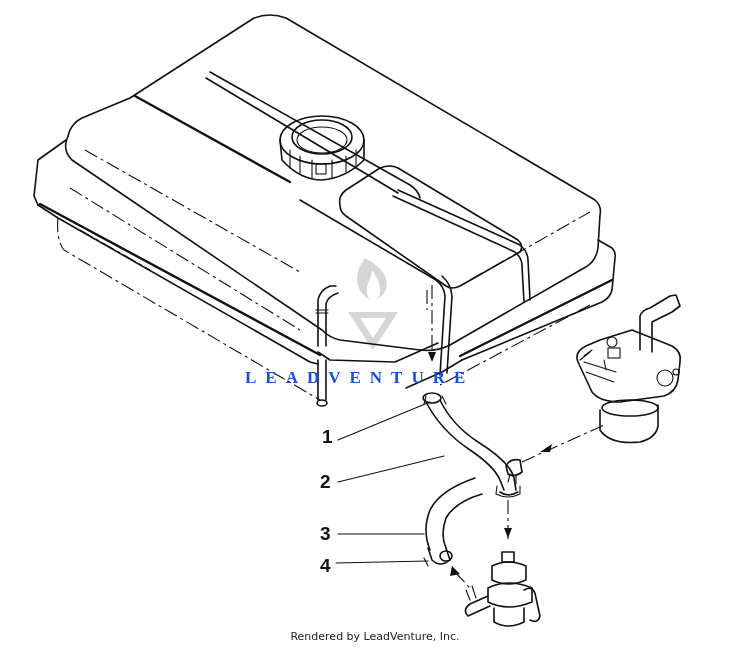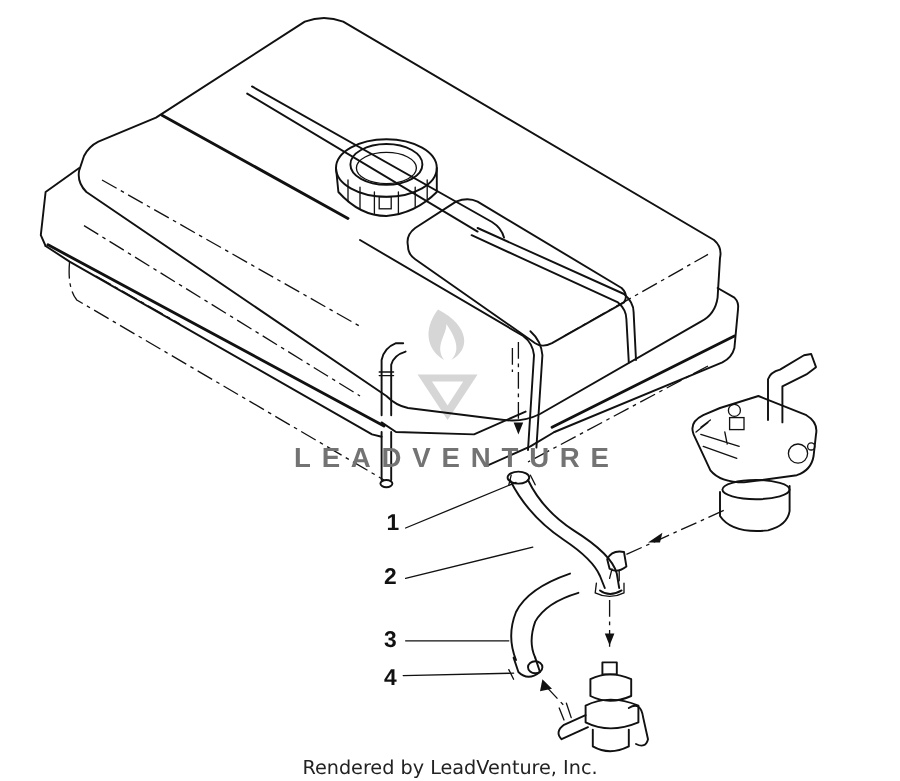--- a/index.html
+++ b/index.html
@@ -3,23 +3,23 @@
 <meta charset="utf-8">
 <style>
   html, body { margin:0; padding:0; background:#ffffff; }
   body { width:750px; height:651px; position:relative; overflow:hidden; font-family:"Liberation Sans", sans-serif; }
   #diagram { position:absolute; left:0; top:0; width:750px; height:651px; }
   .ln { fill:none; stroke:#111; stroke-width:1.6; stroke-linejoin:round; stroke-linecap:round; }
   .thin { fill:none; stroke:#111; stroke-width:1.1; stroke-linecap:round; }
   .thick { fill:none; stroke:#111; stroke-width:2.4; stroke-linecap:round; }
   .dash { fill:none; stroke:#111; stroke-width:1.1; stroke-dasharray:14 4 3 4; }
   .wm { fill:#d6d6d6; }
-  .wm-text { position:absolute; left:245px; top:368px; font-size:23px; letter-spacing:9px; color:#737373; font-weight:bold; font-family:Liberation Sans, sans-serif; }
+  .wm-text { position:absolute; left:245px; top:368px; font-size:17px; letter-spacing:9px; color:#1d4ed8; font-weight:bold; font-family:Liberation Serif, serif; }
   .callout { position:absolute; font-size:19px; font-weight:bold; color:#111; font-family:"Liberation Sans", sans-serif; }
-  .footer { position:absolute; left:0; width:750px; top:630px; text-align:center; font-size:16px; color:#222; font-family:"DejaVu Sans", sans-serif; }
+  .footer { position:absolute; left:0; width:750px; top:630px; text-align:center; font-size:11px; color:#222; font-family:"DejaVu Sans", sans-serif; }
 </style>
 </head>
 <body>
 
 <svg id="diagram" viewBox="0 0 750 651" xmlns="http://www.w3.org/2000/svg">
 
   <g>
     <path class="wm" d="M365 258 C 352 275, 356 292, 370 300 C 362 288, 372 280, 372 270 C 380 282, 384 292, 376 300 C 392 292, 392 272, 365 258 Z"></path>
     <path class="wm" d="M348 312 L 398 312 L 373 350 Z M 360 318 L 373 338 L 386 318 Z" fill-rule="evenodd"></path>
   </g>

